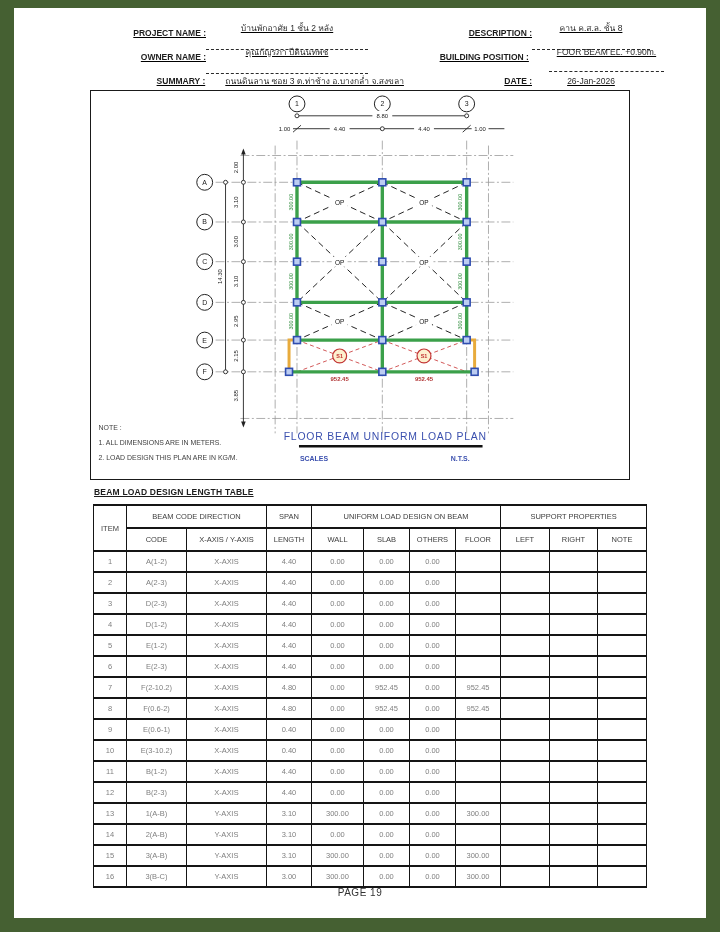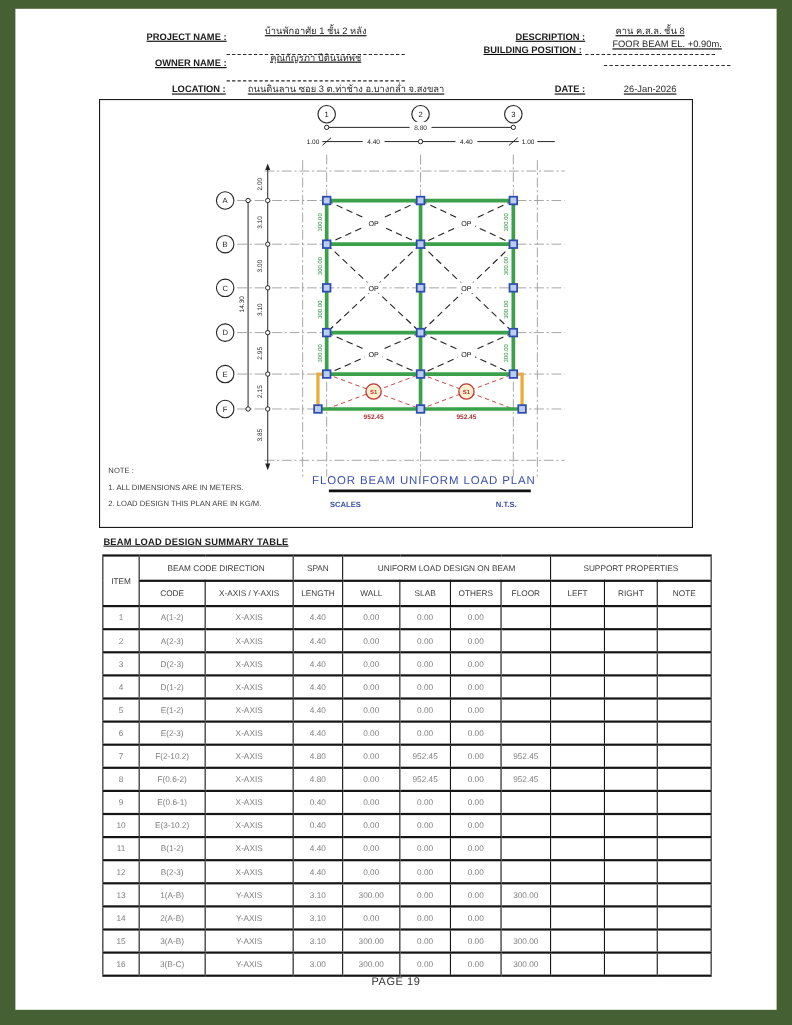--- a/index.html
+++ b/index.html
@@ -71,28 +71,28 @@
   <div class="hdr">
     <div class="hdr-row hl" style="top:0;">
       <span class="hlabel">PROJECT NAME :</span>
       <span class="hvalue dash-under">บ้านพักอาศัย 1 ชั้น 2 หลัง</span>
     </div>
     <div class="hdr-row hl" style="top:24px;">
       <span class="hlabel">OWNER NAME :</span>
       <span class="hvalue dash-under">คุณกัญรภา ปีตินนทพช</span>
     </div>
     <div class="hdr-row hl" style="top:48px;">
-      <span class="hlabel">LOCATION :</span>
+      <span class="hlabel">SUMMARY :</span>
       <span class="hvalue" style="width:220px;">ถนนดินลาน ซอย 3 ต.ท่าช้าง อ.บางกล่ำ จ.สงขลา</span>
     </div>
     <div class="hdr-row hr" style="top:0;">
       <span class="hlabel">DESCRIPTION :</span>
       <span class="hvalue dash-under">คาน ค.ส.ล. ชั้น 8</span>
     </div>
-    <div class="hdr-row hr" style="top:12px;gap:20px;">
+    <div class="hdr-row hr" style="top:24px;gap:20px;">
       <span class="hlabel">BUILDING POSITION :</span>
       <span class="hvalue dash-under">FOOR BEAM EL. +0.90m.</span>
     </div>
     <div class="hdr-row hr" style="top:48px;">
       <span class="hlabel">DATE :</span>
       <span class="hvalue">26-Jan-2026</span>
     </div>
   </div>
 
   <div class="draw-box">
@@ -286,21 +286,21 @@
 
       <g>
         <text class="titletx" x="296" y="352" text-anchor="middle">FLOOR BEAM UNIFORM LOAD PLAN</text>
         <line x1="209" y1="358" x2="394" y2="358" stroke="#111" stroke-width="2.6"></line>
         <text class="scaletx" x="210" y="373">SCALES</text>
         <text class="scaletx" x="362" y="373">N.T.S.</text>
       </g>
     </svg>
   </div>
 
-  <div class="tbl-title">BEAM LOAD DESIGN SUMMARY TABLE</div>
+  <div class="tbl-title">BEAM LOAD DESIGN LENGTH TABLE</div>
 
   <table class="summary">
     <colgroup>
       <col style="width:33px">
         <col style="width:60px">
         <col style="width:80px">
         <col style="width:45px">
       <col style="width:52px">
         <col style="width:46px">
         <col style="width:46px">

